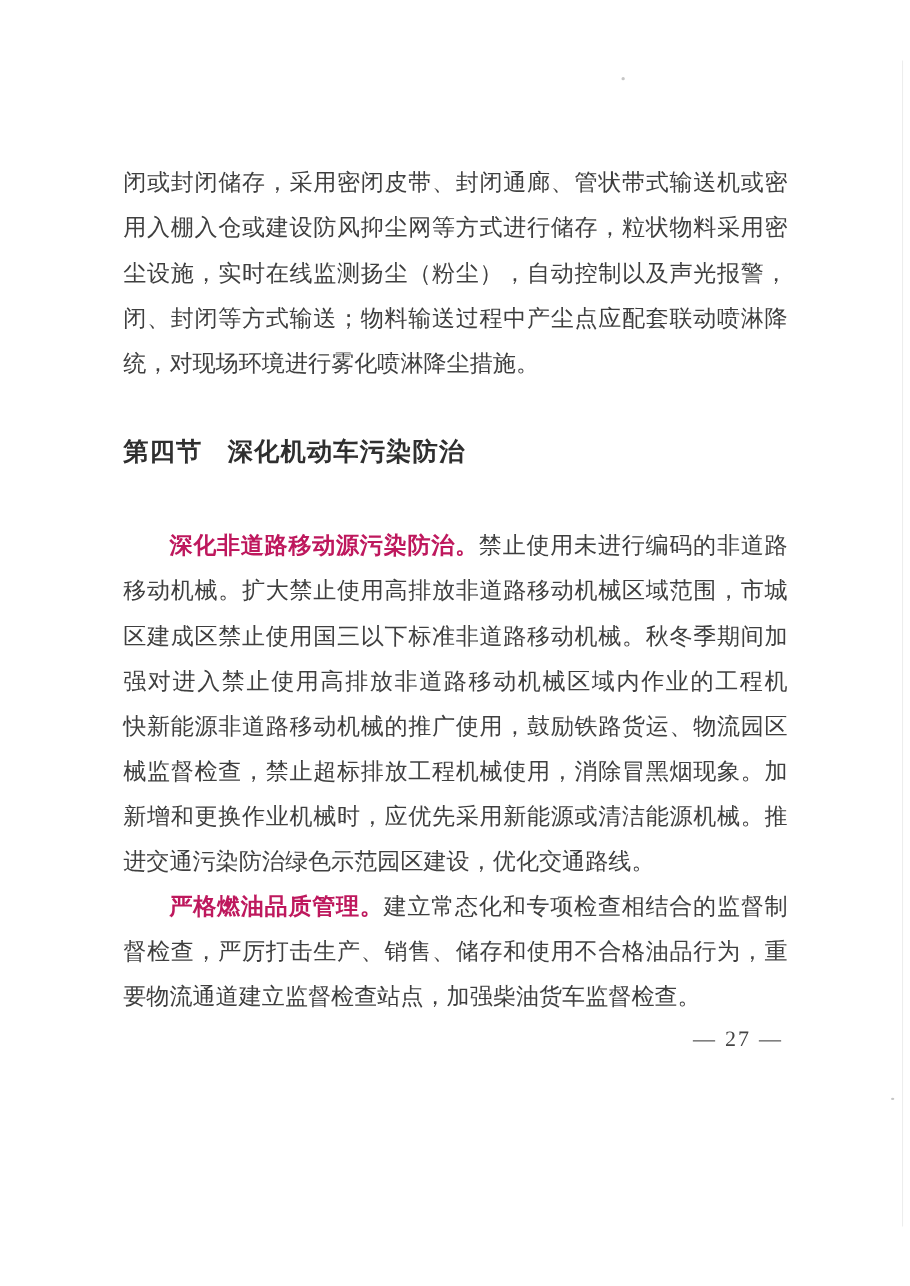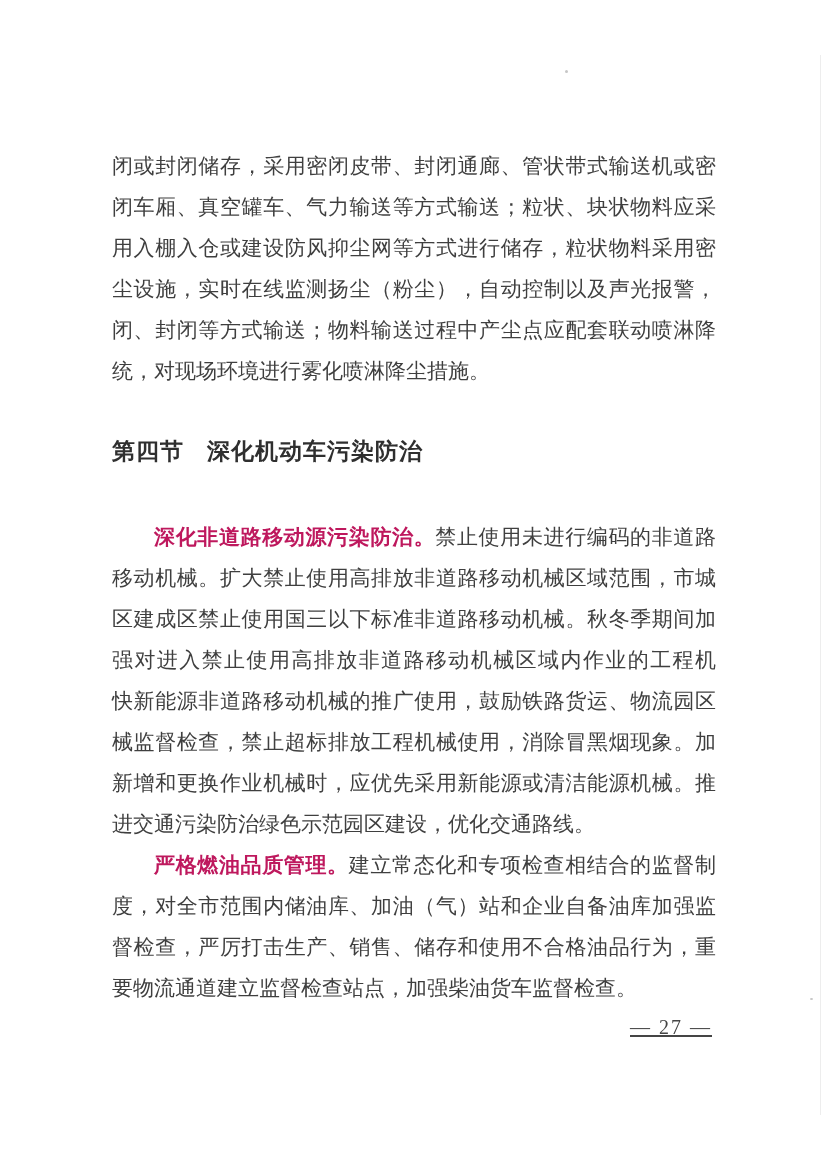--- a/index.html
+++ b/index.html
@@ -19,37 +19,36 @@
   .line.indent{text-indent:42px;}
   .b{font-weight:bold;color:#be185d;}
   .heading{
     margin:38px 0 43px 0;height:44px;line-height:44px;
     font-size:23px;font-weight:bold;color:#2f2f2f;
     letter-spacing:1px;
   }
   .hsp{display:inline-block;width:23px;}
   .page-number{
     margin-top:6px;text-align:right;padding-right:4px;
-    font-size:20px;line-height:24px;letter-spacing:2px;color:#454545;text-decoration:underline;
+    font-size:20px;line-height:24px;letter-spacing:2px;color:#454545;
   }
   
   .speck{position:absolute;background:#c6c6c6;border-radius:50%;}
   .speck.s1{left:565px;top:70px;width:3px;height:3px;}
   .speck.s2{left:810px;top:998px;width:3px;height:2px;}
   .edge-line{position:absolute;left:820px;top:55px;width:1px;height:1060px;background:rgba(0,0,0,0.07);}
 </style>
 </head>
 <body>
 
 <div class="page">
   <div class="content">
 
     <div class="paragraph">
       <div class="line"><span>闭或封闭储存，采用密闭皮带、封闭通廊、管状带式输送机或密</span></div>
-      <div class="line"><span>闭车厢、真空罐车、气力输送等方式输送；粒状、块状物料应采</span></div>
       <div class="line"><span>用入棚入仓或建设防风抑尘网等方式进行储存，粒状物料采用密</span></div>
       <div class="line"><span>尘设施，实时在线监测扬尘（粉尘），自动控制以及声光报警，</span></div>
       <div class="line"><span>闭、封闭等方式输送；物料输送过程中产尘点应配套联动喷淋降</span></div>
       <div class="line last"><span>统，对现场环境进行雾化喷淋降尘措施。</span></div>
     </div>
 
     <div class="heading">
       <span>第四节</span><span class="hsp"></span><span>深化机动车污染防治</span>
     </div>
 
@@ -59,21 +58,20 @@
       <div class="line"><span>区建成区禁止使用国三以下标准非道路移动机械。秋冬季期间加</span></div>
       <div class="line"><span>强对进入禁止使用高排放非道路移动机械区域内作业的工程机</span></div>
       <div class="line"><span>快新能源非道路移动机械的推广使用，鼓励铁路货运、物流园区</span></div>
       <div class="line"><span>械监督检查，禁止超标排放工程机械使用，消除冒黑烟现象。加</span></div>
       <div class="line"><span>新增和更换作业机械时，应优先采用新能源或清洁能源机械。推</span></div>
       <div class="line last"><span>进交通污染防治绿色示范园区建设，优化交通路线。</span></div>
     </div>
 
     <div class="paragraph">
       <div class="line indent"><span class="b">严格燃油品质管理。</span><span>建立常态化和专项检查相结合的监督制</span></div>
-      <div class="line"><span>度，对全市范围内储油库、加油（气）站和企业自备油库加强监</span></div>
       <div class="line"><span>督检查，严厉打击生产、销售、储存和使用不合格油品行为，重</span></div>
       <div class="line last"><span>要物流通道建立监督检查站点，加强柴油货车监督检查。</span></div>
     </div>
 
     <div class="page-number">— 27 —</div>
   </div>
 
   <div class="speck s1"></div>
   <div class="speck s2"></div>
   <div class="edge-line"></div>

